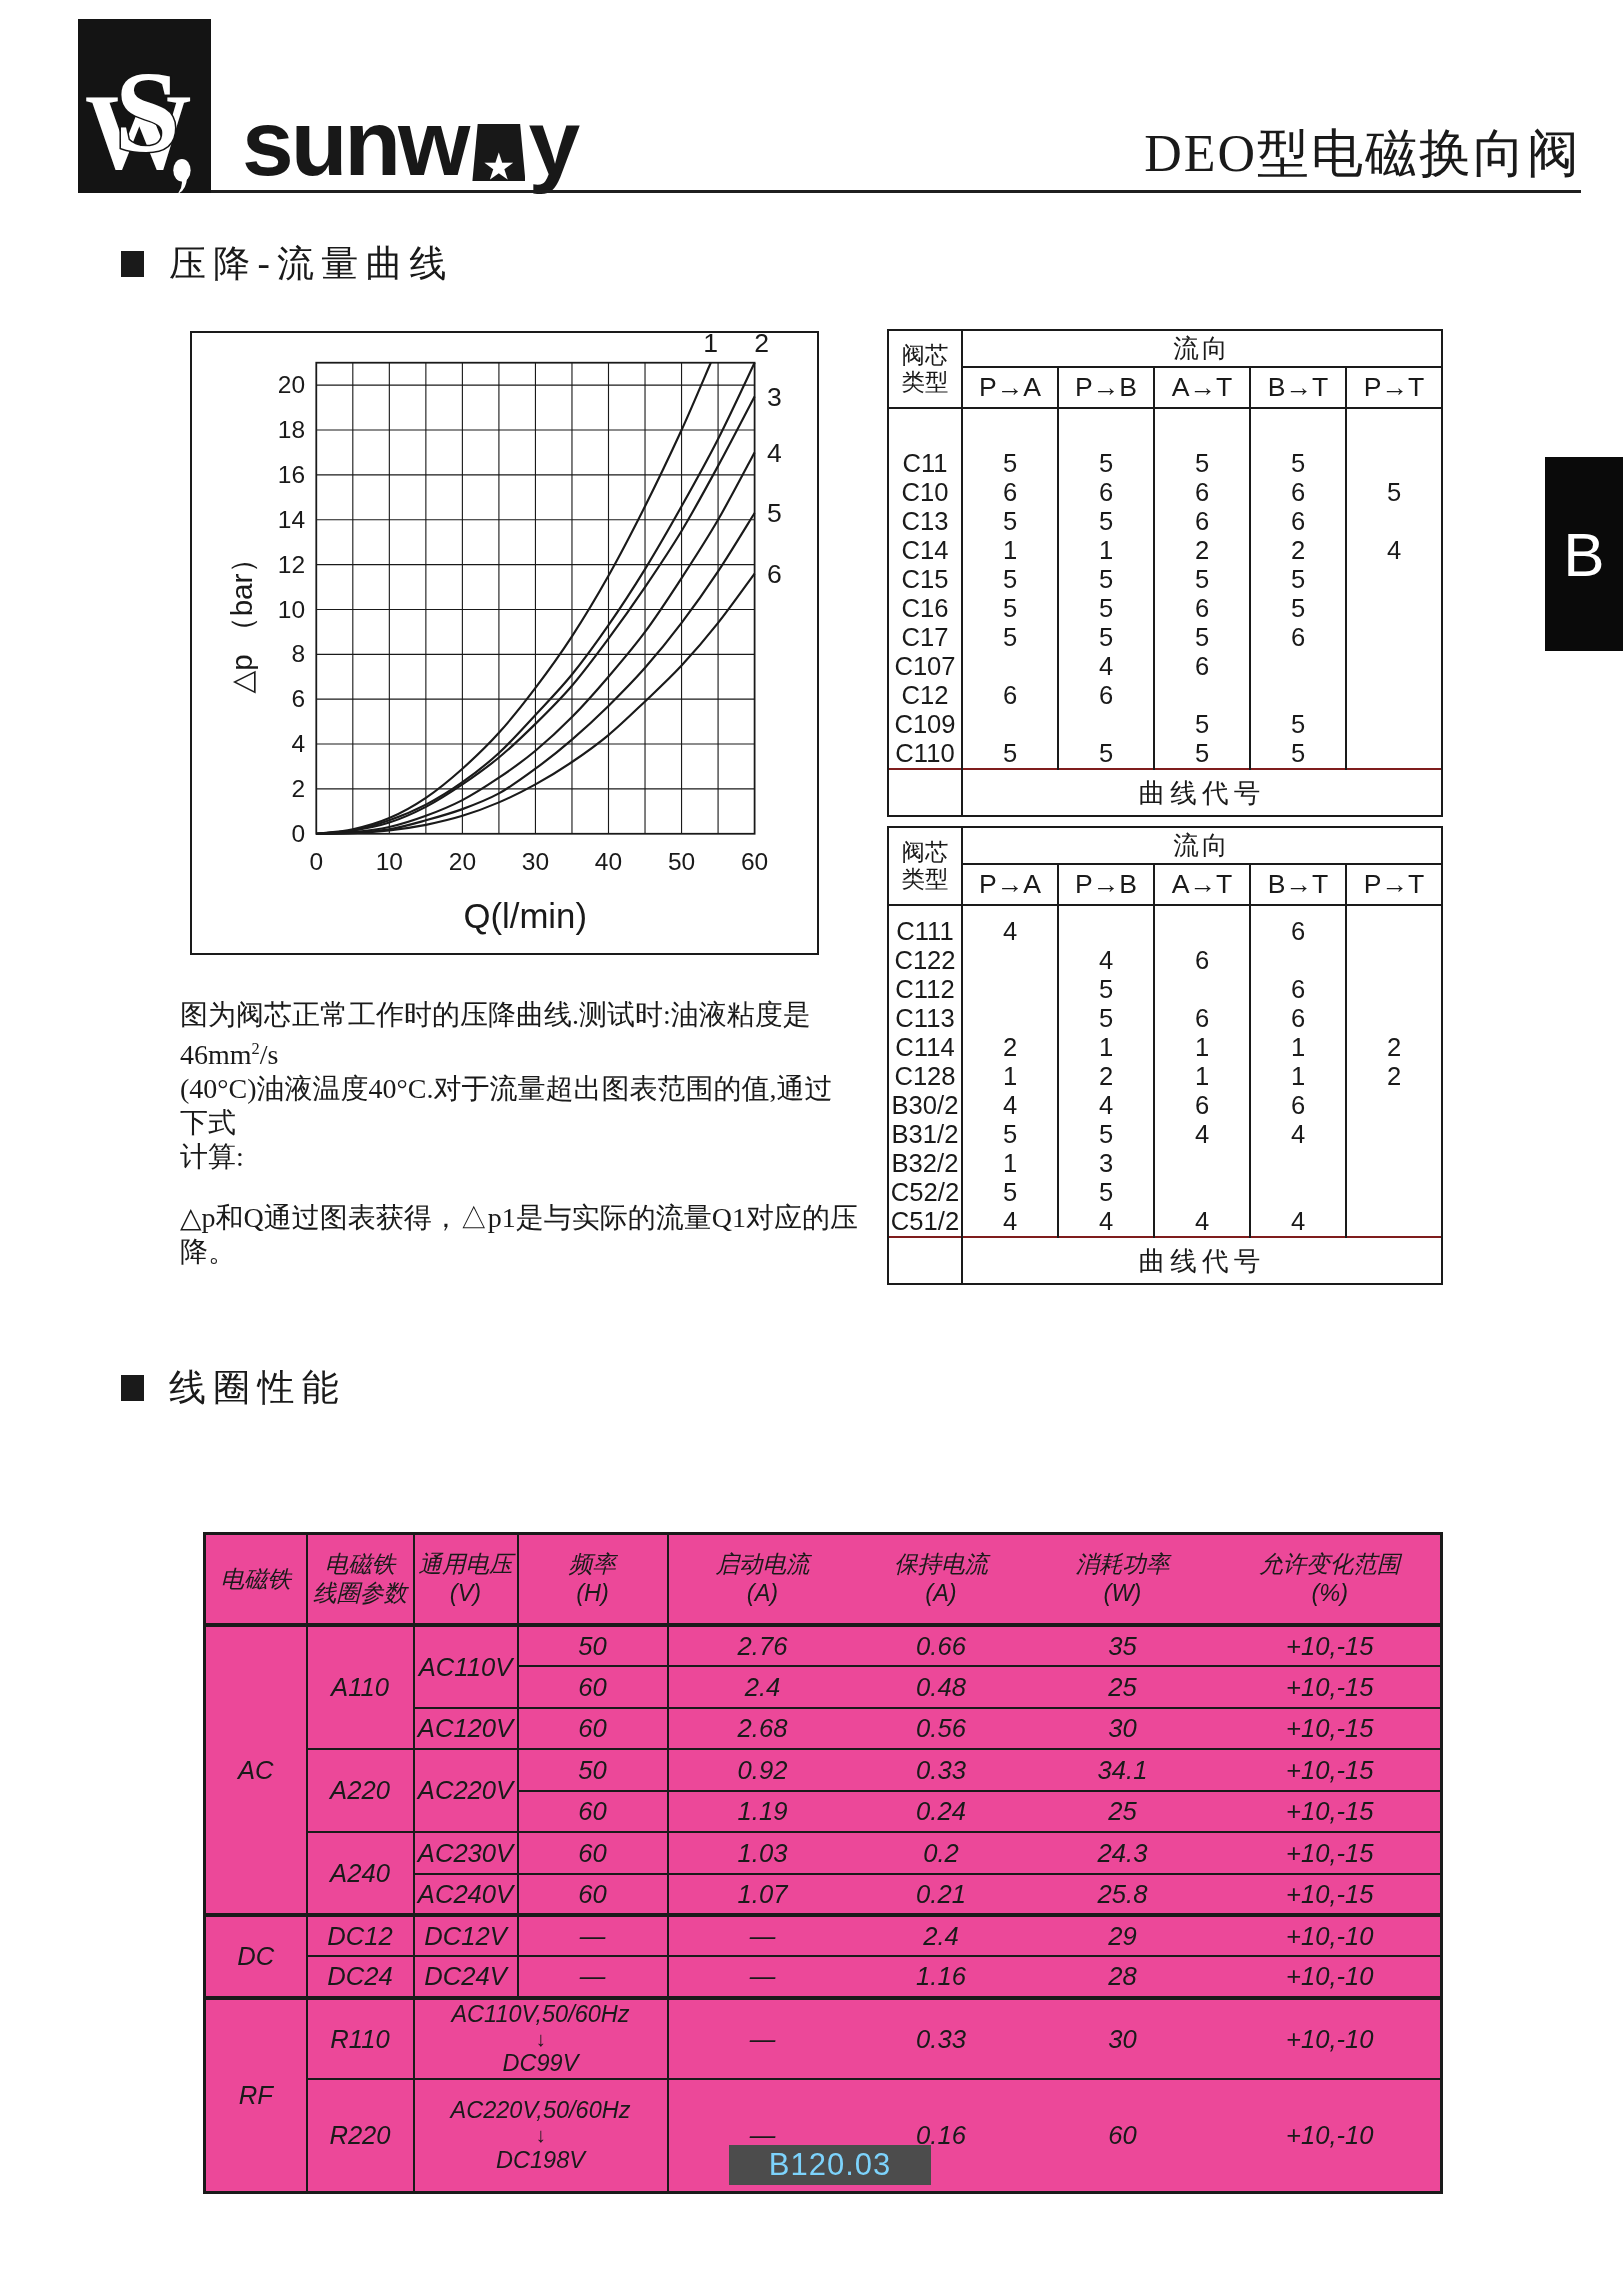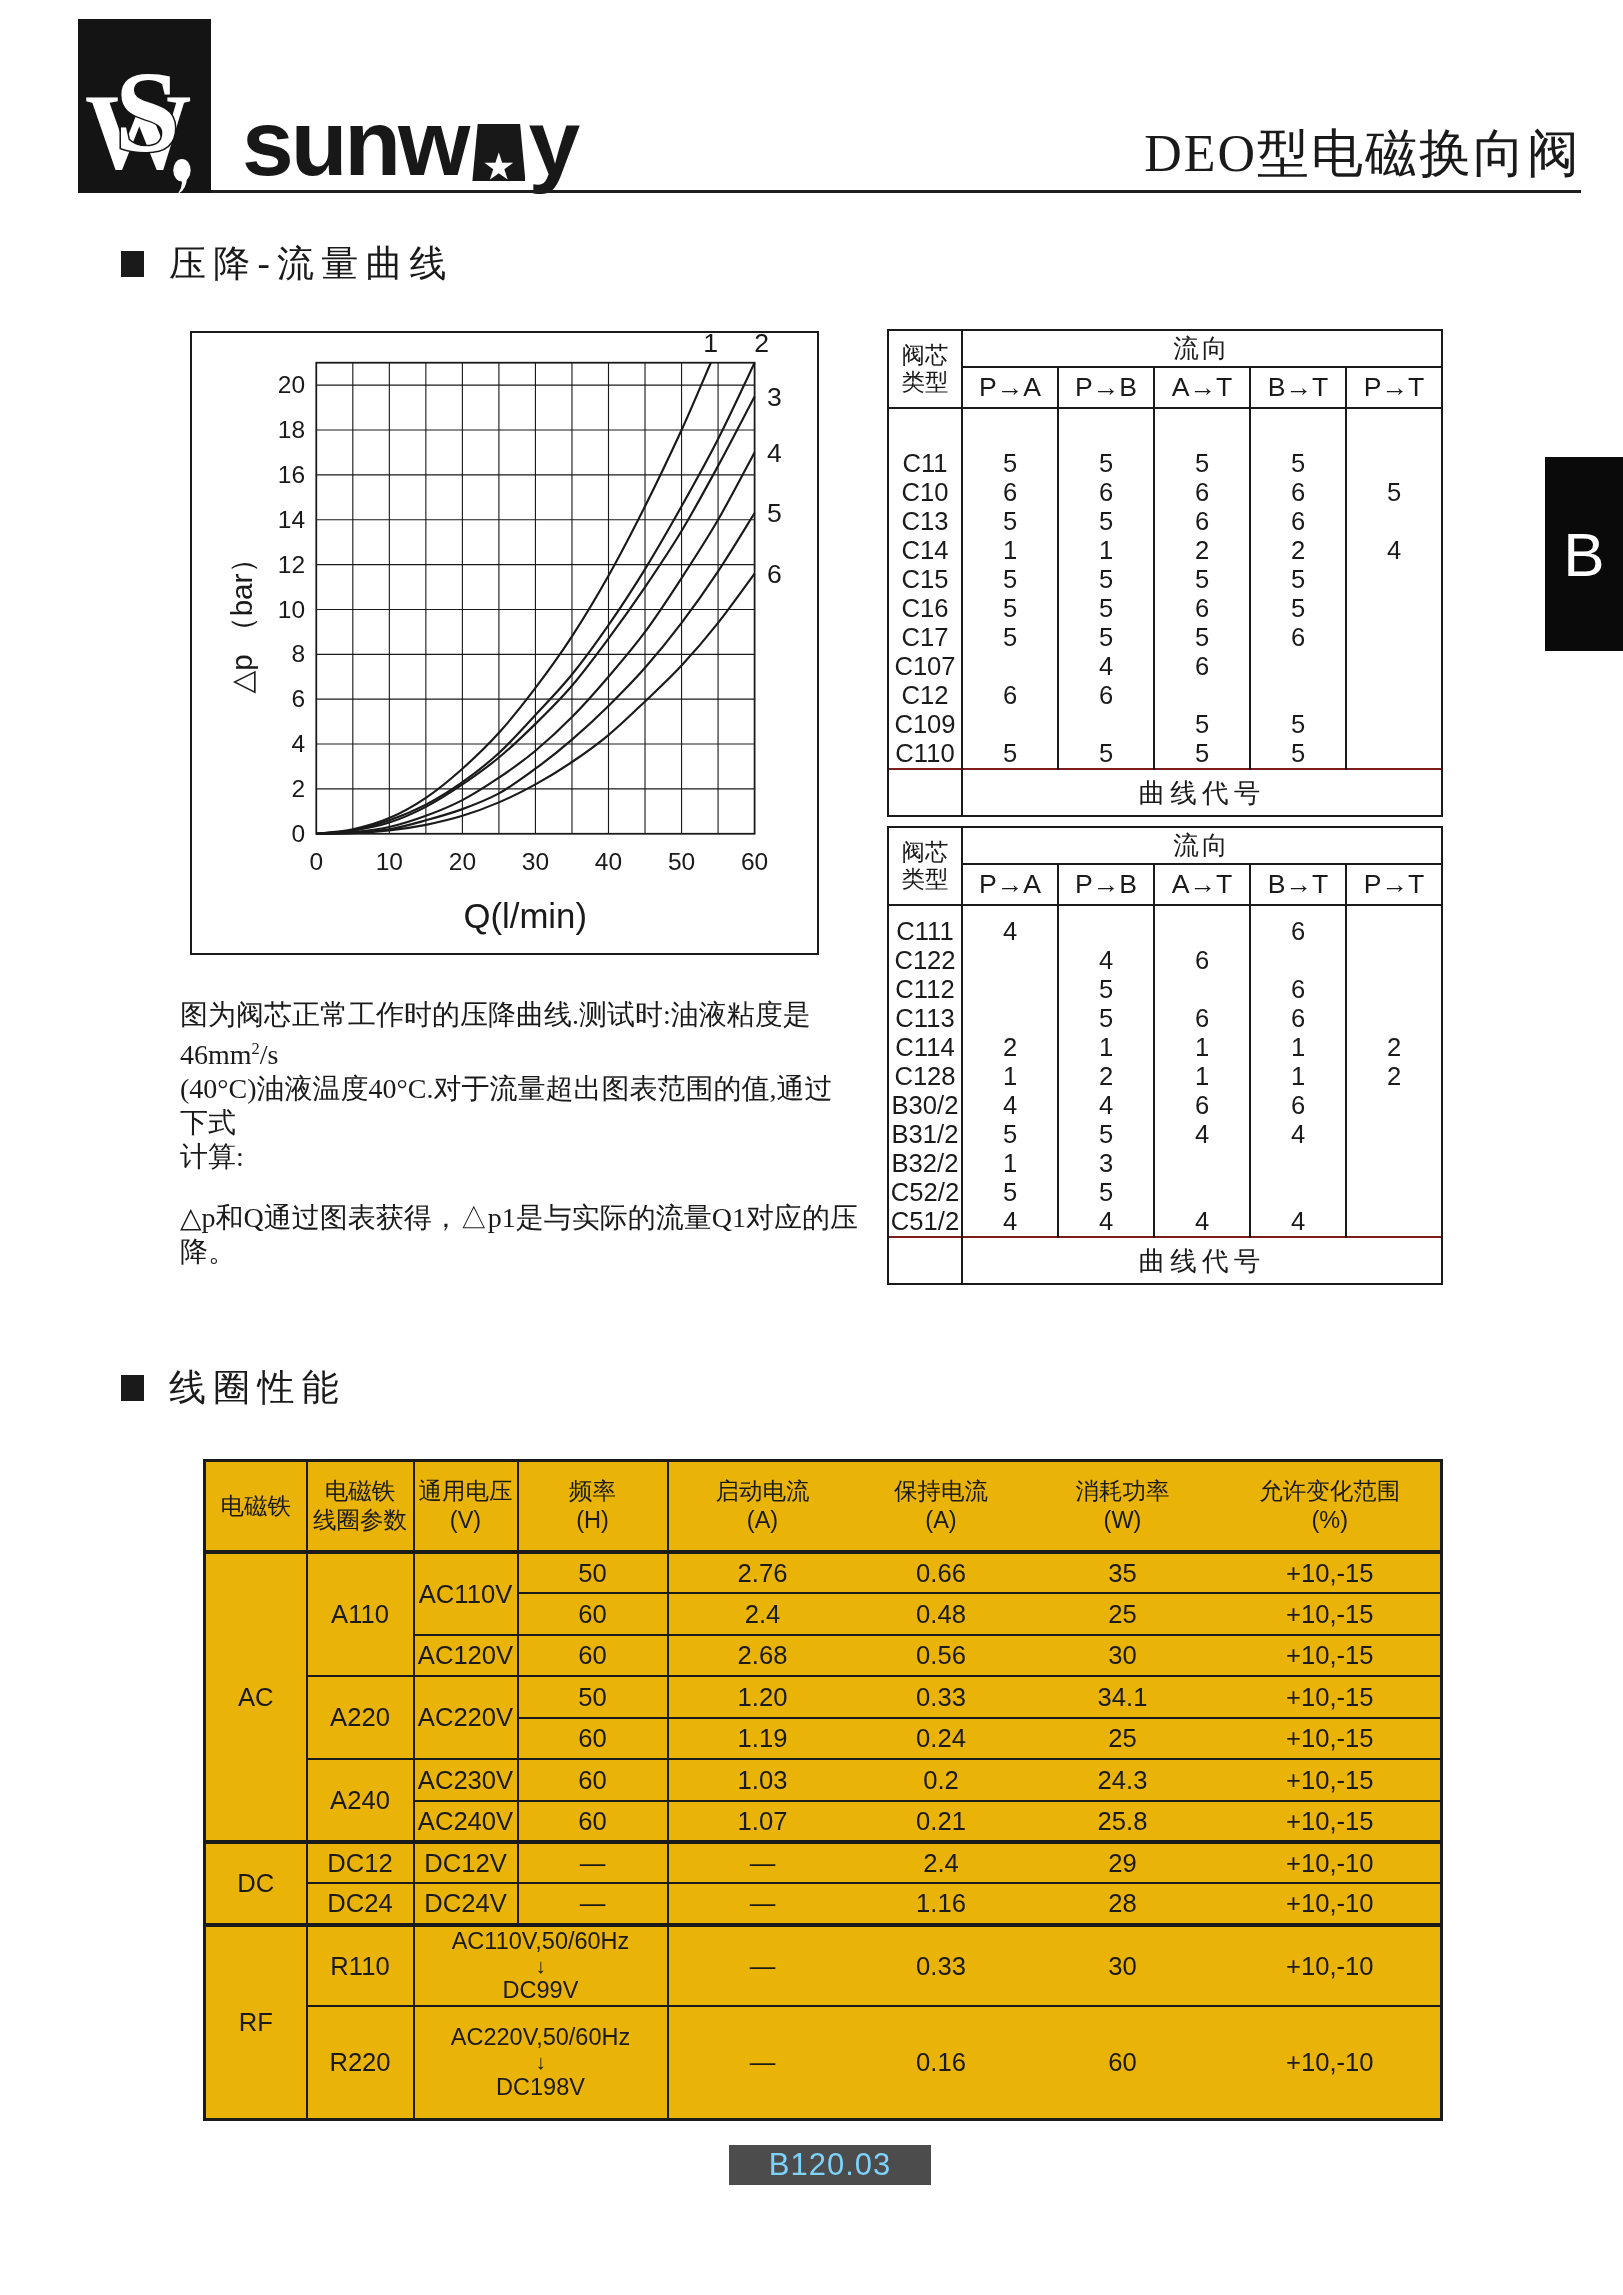--- a/index.html
+++ b/index.html
@@ -48,22 +48,22 @@
   
   .notes{position:absolute;left:180px;top:998px;width:680px;font-family:"Liberation Serif",serif;
          font-size:28px;line-height:34px;}
   .notes sup{font-size:16.4px;}
   .formula{margin-top:15.3px;padding-left:240px;font-family:"Liberation Sans",sans-serif;
            font-size:32px;font-weight:500;height:41px;}
   .formula sup{font-size:18.4px;}
   .notes .tail{margin-top:26.6px;}
 
   
-  table.coil{position:absolute;left:203px;top:1459px;border-collapse:collapse;table-layout:fixed;
-             background:#eab308;border:3.6px solid #1a1a1a;}
+  table.coil{position:absolute;left:203px;top:1532px;border-collapse:collapse;table-layout:fixed;
+             background:#ec4899;border:3.6px solid #1a1a1a;font-style:italic;}
   table.coil td,table.coil th{border:2px solid #1a1a1a;text-align:center;padding:0;font-weight:normal;}
   table.coil thead th{height:88px;font-size:23.5px;line-height:29px;border-bottom:4.6px solid #1a1a1a;}
   table.coil thead th .zh{font-family:"Liberation Serif",serif;}
   table.coil td{font-size:25.6px;}
   table.coil td.nov{border-left:none;border-right:none;}
   table.coil thead th.nov{border-left:none;border-right:none;}
   table.coil tr.thick>td{border-top:4.6px solid #1a1a1a;}
   table.coil td.multi{font-size:23.5px;line-height:29px;}
   .arrow-glyph{display:block;font-size:20.4px;line-height:20.4px;}
 </style>
@@ -499,21 +499,21 @@
         <td>60</td>
         <td class="nov">2.68</td>
         <td class="nov">0.56</td>
         <td class="nov">30</td>
         <td class="nov">+10,-15</td>
       </tr>
       <tr style="height:42px">
         <td rowspan="2">A220</td>
         <td rowspan="2">AC220V</td>
         <td>50</td>
-        <td class="nov">1.20</td>
+        <td class="nov">0.92</td>
         <td class="nov">0.33</td>
         <td class="nov">34.1</td>
         <td class="nov">+10,-15</td>
       </tr>
       <tr style="height:41px">
         <td>60</td>
         <td class="nov">1.19</td>
         <td class="nov">0.24</td>
         <td class="nov">25</td>
         <td class="nov">+10,-15</td>

